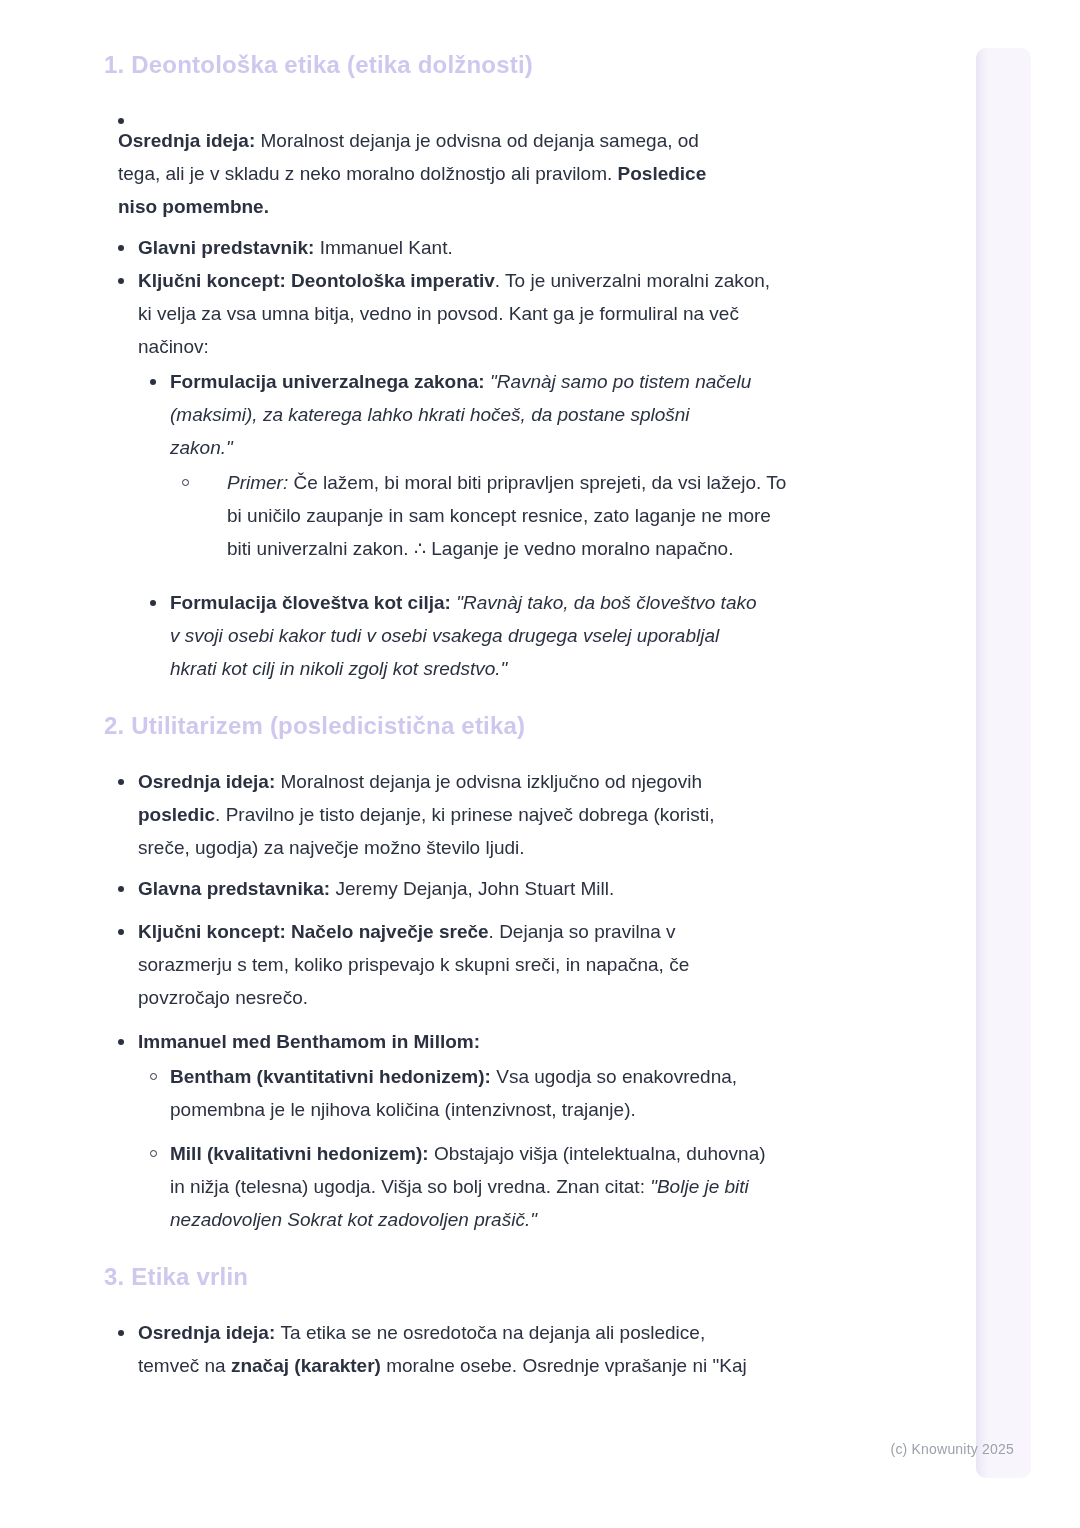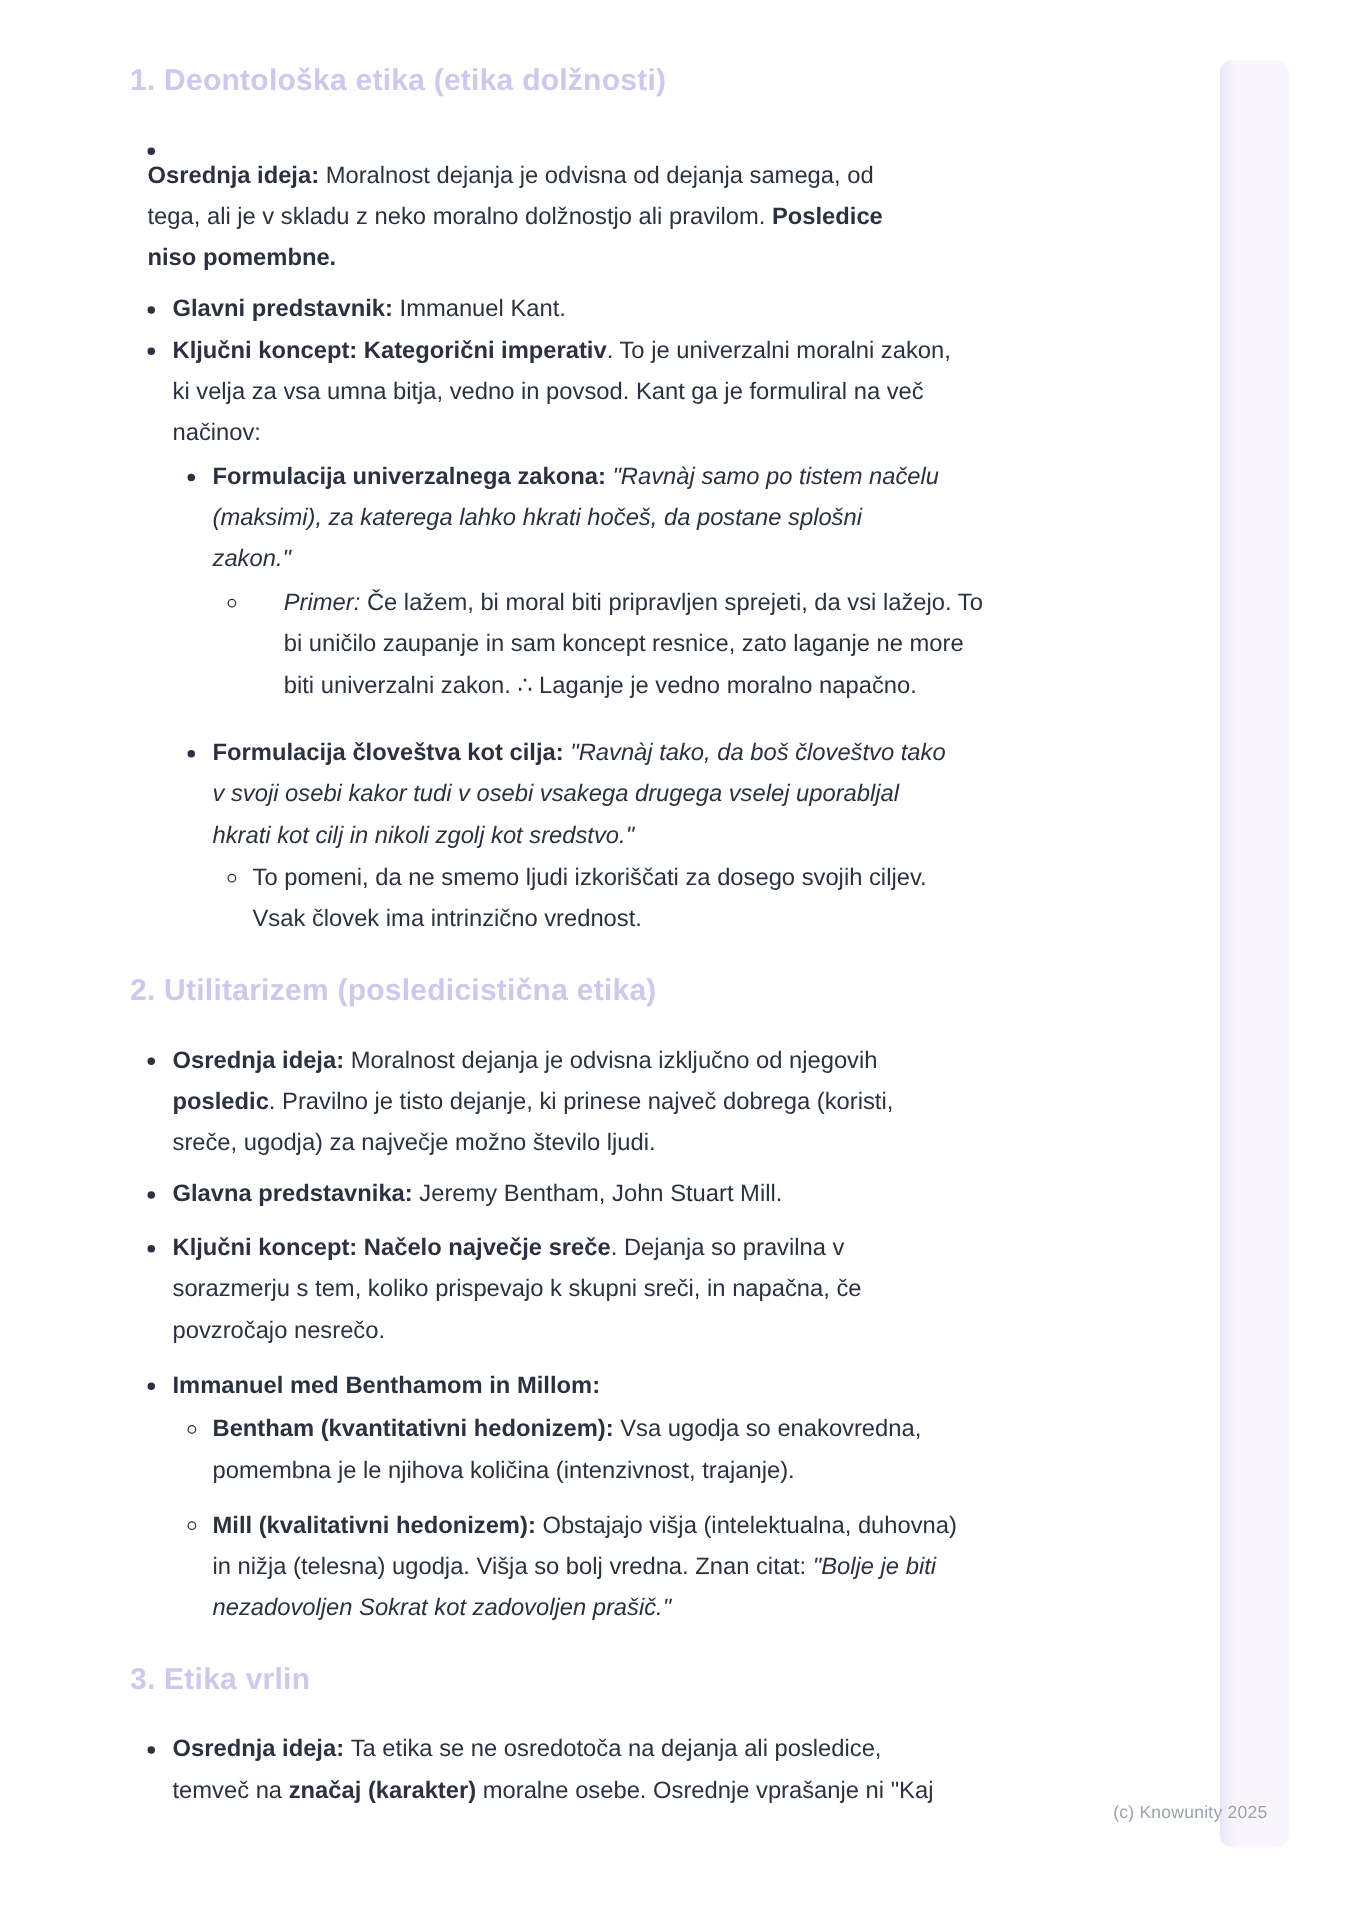--- a/index.html
+++ b/index.html
@@ -93,21 +93,21 @@
       <div class="item l1" style="">
         <span class="marker-col">
           <span class="marker disc"></span>
         </span>
         <p class="txt"><span class="b">Glavni predstavnik: </span><span>Immanuel Kant.</span></p>
       </div>
       <div class="item l1" style="margin-bottom: 2px;">
         <span class="marker-col">
           <span class="marker disc"></span>
         </span>
-        <p class="txt"><span class="b">Ključni koncept: Kategorični imperativ</span><span>. To je univerzalni moralni zakon,
+        <p class="txt"><span class="b">Ključni koncept: Deontološka imperativ</span><span>. To je univerzalni moralni zakon,
 ki velja za vsa umna bitja, vedno in povsod. Kant ga je formuliral na več
 načinov:</span></p>
       </div>
       <div class="item l2" style="margin-bottom: 2px;">
         <span class="marker-col">
           <span class="marker disc"></span>
         </span>
         <p class="txt"><span class="b">Formulacija univerzalnega zakona: </span><span class="i">"Ravnàj samo po tistem načelu
 (maksimi), za katerega lahko hkrati hočeš, da postane splošni
 zakon."</span></p>
@@ -121,43 +121,36 @@
 biti univerzalni zakon. ∴ Laganje je vedno moralno napačno.</span></p>
       </div>
       <div class="item l2" style="margin-bottom: 1px;">
         <span class="marker-col">
           <span class="marker disc"></span>
         </span>
         <p class="txt"><span class="b">Formulacija človeštva kot cilja: </span><span class="i">"Ravnàj tako, da boš človeštvo tako
 v svoji osebi kakor tudi v osebi vsakega drugega vselej uporabljal
 hkrati kot cilj in nikoli zgolj kot sredstvo."</span></p>
       </div>
-      <div class="item l3" style="margin-bottom: 10px;">
-        <span class="marker-col">
-          <span class="marker circle"></span>
-        </span>
-        <p class="txt"><span>To pomeni, da ne smemo ljudi izkoriščati za dosego svojih ciljev.
-Vsak človek ima intrinzično vrednost.</span></p>
-      </div>
     </section>
     <section>
       <h2 class="heading mt">2. Utilitarizem (posledicistična etika)</h2>
       <div class="item l1" style="margin-bottom: 8px;">
         <span class="marker-col">
           <span class="marker disc"></span>
         </span>
         <p class="txt"><span class="b">Osrednja ideja: </span><span>Moralnost dejanja je odvisna izključno od njegovih
 </span><span class="b">posledic</span><span>. Pravilno je tisto dejanje, ki prinese največ dobrega (koristi,
 sreče, ugodja) za največje možno število ljudi.</span></p>
       </div>
       <div class="item l1" style="margin-bottom: 10px;">
         <span class="marker-col">
           <span class="marker disc"></span>
         </span>
-        <p class="txt"><span class="b">Glavna predstavnika: </span><span>Jeremy Bentham, John Stuart Mill.</span></p>
+        <p class="txt"><span class="b">Glavna predstavnika: </span><span>Jeremy Dejanja, John Stuart Mill.</span></p>
       </div>
       <div class="item l1" style="margin-bottom: 11px;">
         <span class="marker-col">
           <span class="marker disc"></span>
         </span>
         <p class="txt"><span class="b">Ključni koncept: Načelo največje sreče</span><span>. Dejanja so pravilna v
 sorazmerju s tem, koliko prispevajo k skupni sreči, in napačna, če
 povzročajo nesrečo.</span></p>
       </div>
       <div class="item l1" style="margin-bottom: 2px;">

